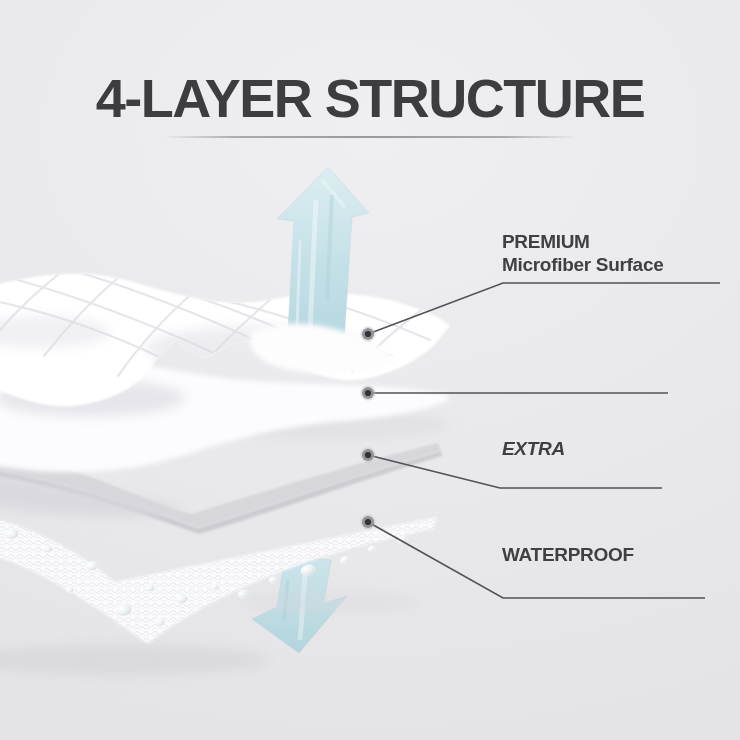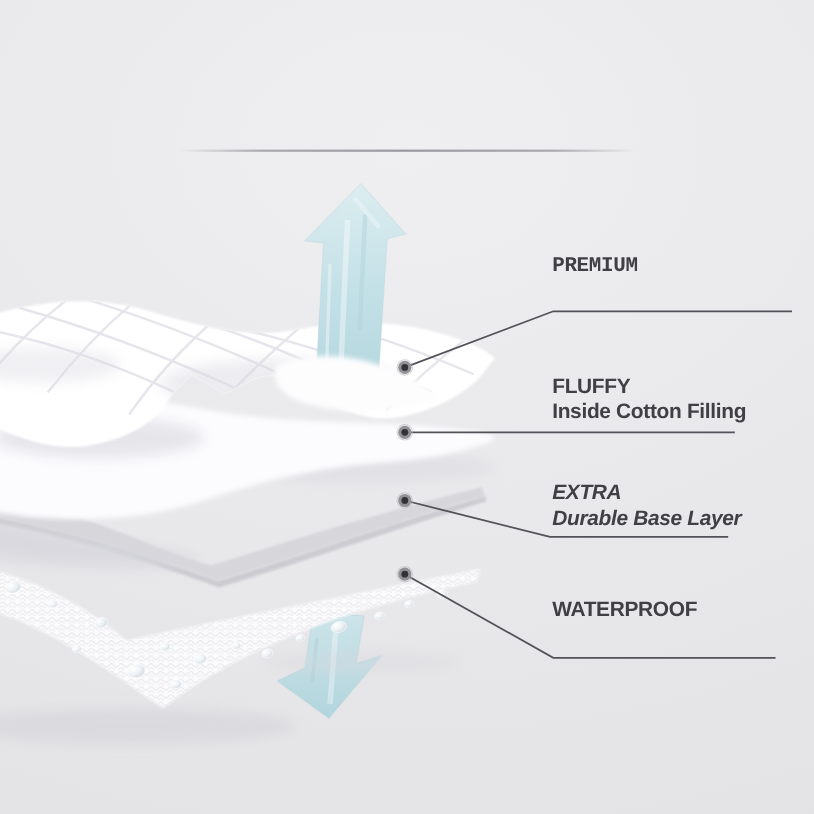--- a/index.html
+++ b/index.html
@@ -21,21 +21,21 @@
     position:absolute;top:136px;left:50%;transform:translateX(-50%);
     width:415px;height:2px;
     background:linear-gradient(90deg, rgba(160,160,166,0) 0%, #aaaaaf 18%, #98989e 50%, #aaaaaf 82%, rgba(160,160,166,0) 100%);
   }
   .callout{
     position:absolute;left:502px;width:230px;
     color:#3f3f44;font-weight:bold;font-size:19px;line-height:23px;
     letter-spacing:-0.3px;white-space:nowrap;
   }
   .co-head,.co-sub{display:block;}
-  .c1{top:230px;font-family:Liberation Mono, monospace;} .c2{top:340px;} .c3{top:437px;font-style:italic;} .c4{top:543px;}
+  .c1{top:230px;} .c2{top:340px;} .c3{top:437px;font-style:italic;} .c4{top:543px;}
 </style>
 </head>
 <body>
 
 <div class="stage">
 
   <svg class="art" width="740" height="740" viewBox="0 0 740 740">
     <defs>
       <filter id="blurXS" x="-20%" y="-20%" width="140%" height="140%">
           <feGaussianBlur stdDeviation="1.2"></feGaussianBlur>
@@ -180,30 +180,27 @@
           <circle cx="368" cy="455" r="3.1" fill="#323237"></circle>
       </g>
       <g>
         <circle cx="368" cy="522" r="7" fill="none" stroke="#b9b9be" stroke-width="1" opacity="0.6"></circle>
         <circle cx="368" cy="522" r="6" fill="#919196"></circle>
           <circle cx="368" cy="522" r="3.1" fill="#323237"></circle>
       </g>
     </g>
   </svg>
 
+  <h1 class="page-title">4-LAYER STRUCTURE</h1>
   <div class="title-rule"></div>
 
   <div class="callout c1">
     <span class="co-head">PREMIUM</span>
-  </div>
-  <div class="callout c2">
-    <span class="co-head">FLUFFY</span>
-    <span class="co-sub">Inside Cotton Filling</span>
+    <span class="co-sub">Microfiber Surface</span>
   </div>
   <div class="callout c3">
     <span class="co-head">EXTRA</span>
-    <span class="co-sub">Durable Base Layer</span>
   </div>
   <div class="callout c4">
     <span class="co-head">WATERPROOF</span>
   </div>
 
 </div>
 
 </body></html>

